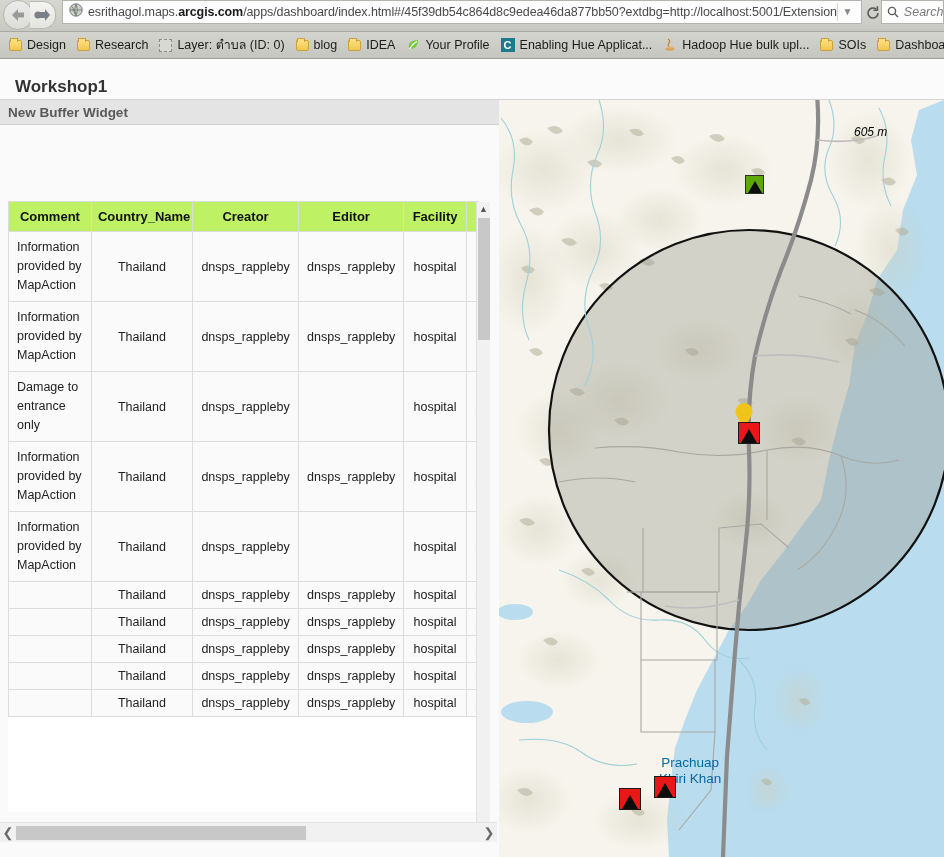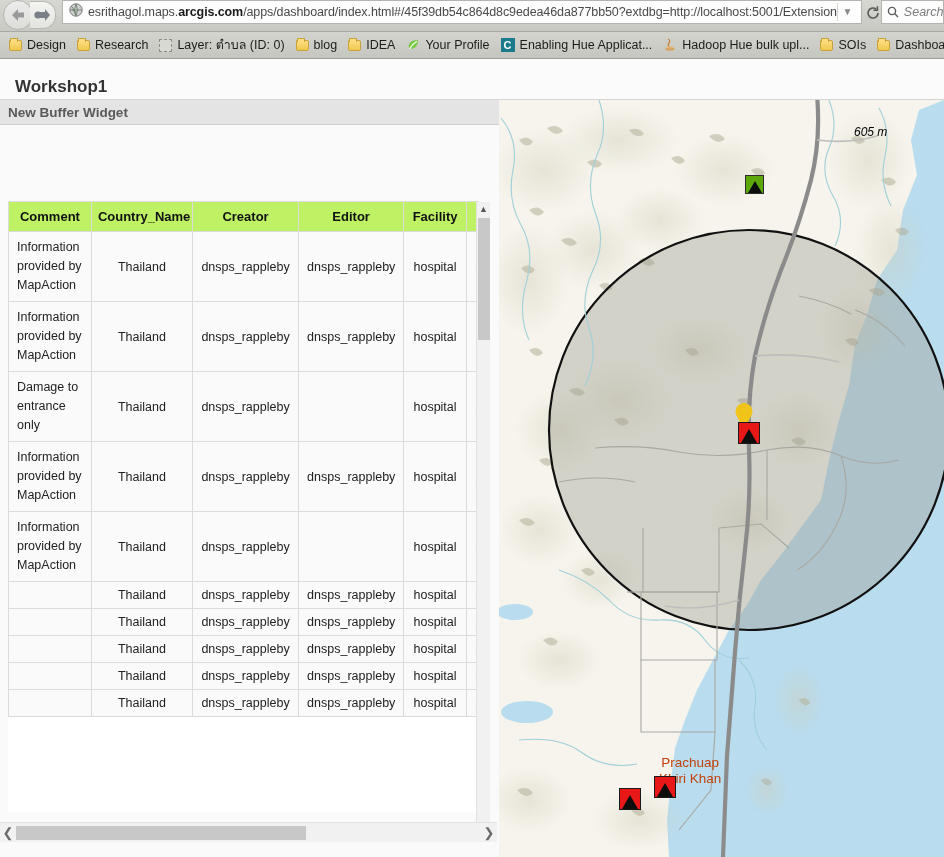--- a/index.html
+++ b/index.html
@@ -198,21 +198,21 @@
   .map svg { display: block; }
   .map-label {
     position: absolute; font-family: "Liberation Sans", sans-serif;
     color: #2b2b2b; pointer-events: none;
   }
   .lbl-elev {
     left: 355px; top: 25px; font-size: 12px; font-style: italic; color: #000000;
   }
   .lbl-city {
     left: 160px; top: 655px; font-size: 13.5px; line-height: 16px;
-    text-align: center; color: #c2410c;
+    text-align: center; color: #0369a1;
   }
   .marker { position: absolute; }
   .mk-green {
     width: 19px; height: 19px; background: #5ca80b; border: 1px solid #2d2d2d;
     display: flex; align-items: flex-end; justify-content: center;
   }
   .mk-red {
     width: 22px; height: 22px; background: #e81818; border: 1px solid #1a1a1a;
     display: flex; align-items: flex-end; justify-content: center;
   }

